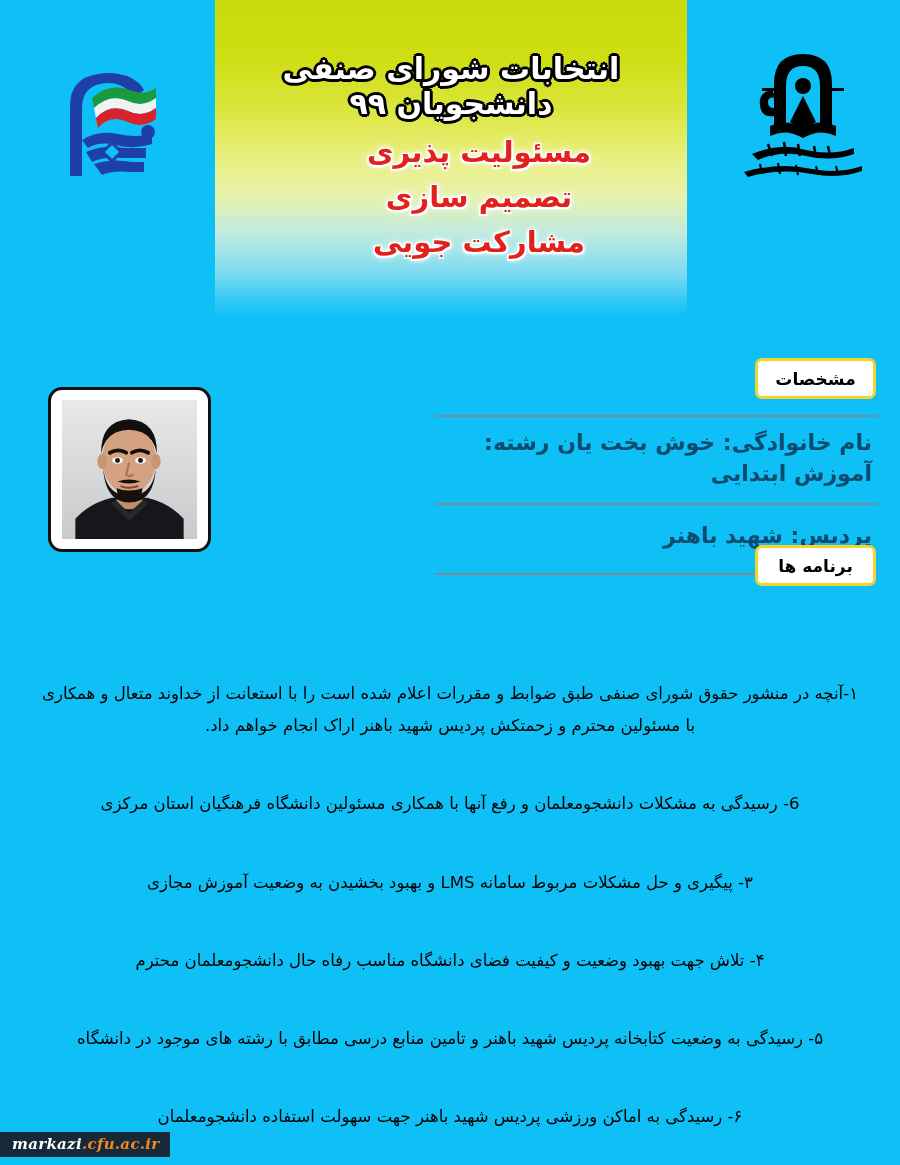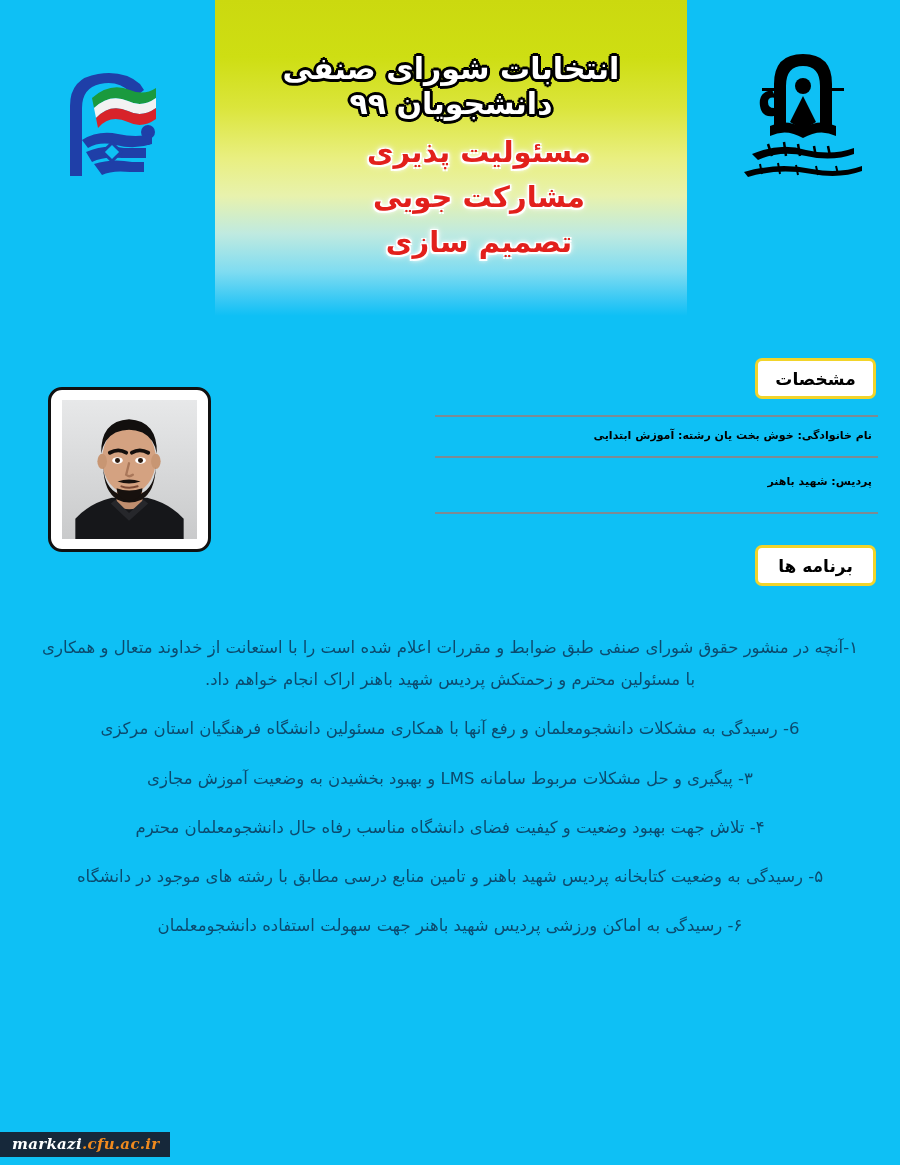--- a/index.html
+++ b/index.html
@@ -143,47 +143,48 @@
     width: 443px;
     z-index: 3;
   }
   .hr-line {
     height: 2px;
     background: #7d8b93;
     width: 100%;
   }
   .info-row {
     text-align: right;
-    font-size: 11px;
-    font-weight: bold;
-    color: #000000;
+    font-size: 22px;
+    font-weight: bold;
+    color: #0c4a6e;
     padding: 11px 6px 13px 0;
     line-height: 1.4;
   }
   .info-row.second {
     padding: 16px 6px 22px 0;
   }
 
   
   .programs {
     position: absolute;
     left: 30px;
     top: 632px;
     width: 840px;
     z-index: 3;
   }
   .program-item {
     font-size: 16.5px;
-    color: #0c4a6e;
+    color: #000000;
     line-height: 1.95;
     text-align: justify;
     text-align-last: center;
     margin-bottom: 17px;
     padding: 0 12px;
     font-weight: 500;
+    margin-top: 46px;
   }
   .program-item.single {
     text-align: center;
     text-align-last: center;
   }
 
   
   .watermark {
     position: absolute;
     left: 0;
@@ -201,22 +202,22 @@
   }
   .watermark .accent { color: #f08a1e; }
 </style>
 </head>
 <body>
 
 <div class="banner">
   <div class="banner-title">انتخابات شورای صنفی دانشجویان ۹۹</div>
   <div class="slogans">
     <span class="slogan-line">مسئولیت پذیری</span>
+    <span class="slogan-line">تصمیم سازی</span>
     <span class="slogan-line">مشارکت جویی</span>
-    <span class="slogan-line">تصمیم سازی</span>
   </div>
 </div>
 
 <div class="logo-left">
   <svg viewBox="0 0 128 140" width="128" height="140" aria-hidden="true">
 
     <path d="M22 128 L22 58 Q22 30 50 26 Q76 22 92 36 L96 42 L86 50 L82 44 Q70 32 52 36 Q34 40 34 60 L34 128 Z" fill="#1f3fa8"></path>
 
     <path d="M44 50 Q62 34 82 42 Q96 48 108 40 L108 50 Q94 60 80 53 Q62 45 46 60 Z" fill="#1a9a3e"></path>
     <path d="M46 60 Q62 45 80 53 Q94 60 108 50 L108 60 Q94 70 80 63 Q62 55 48 70 Z" fill="#f2f2f2"></path>

